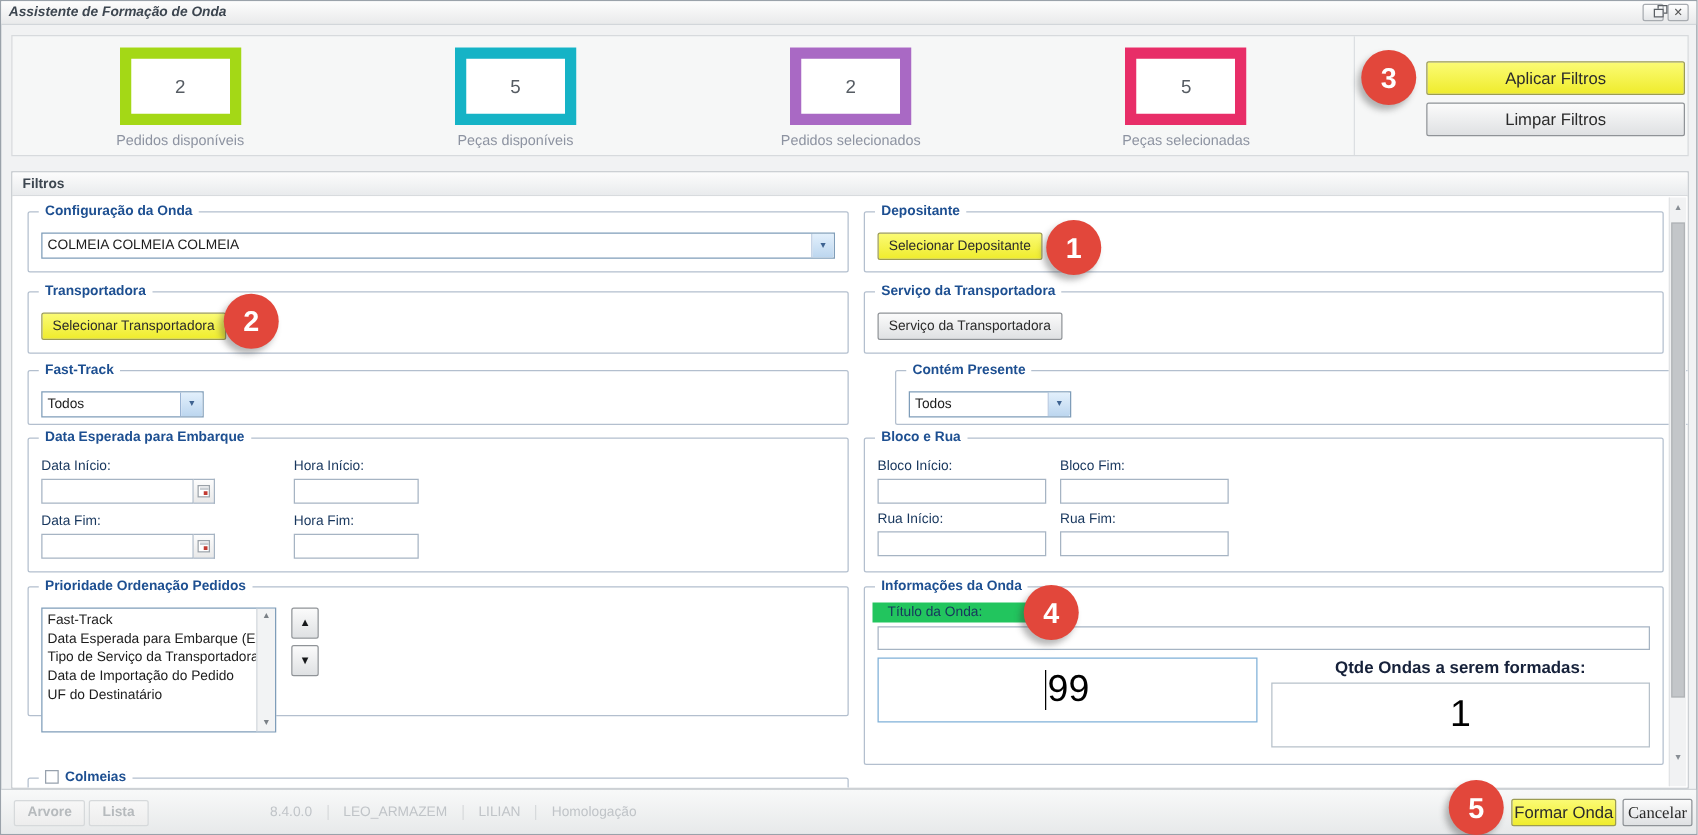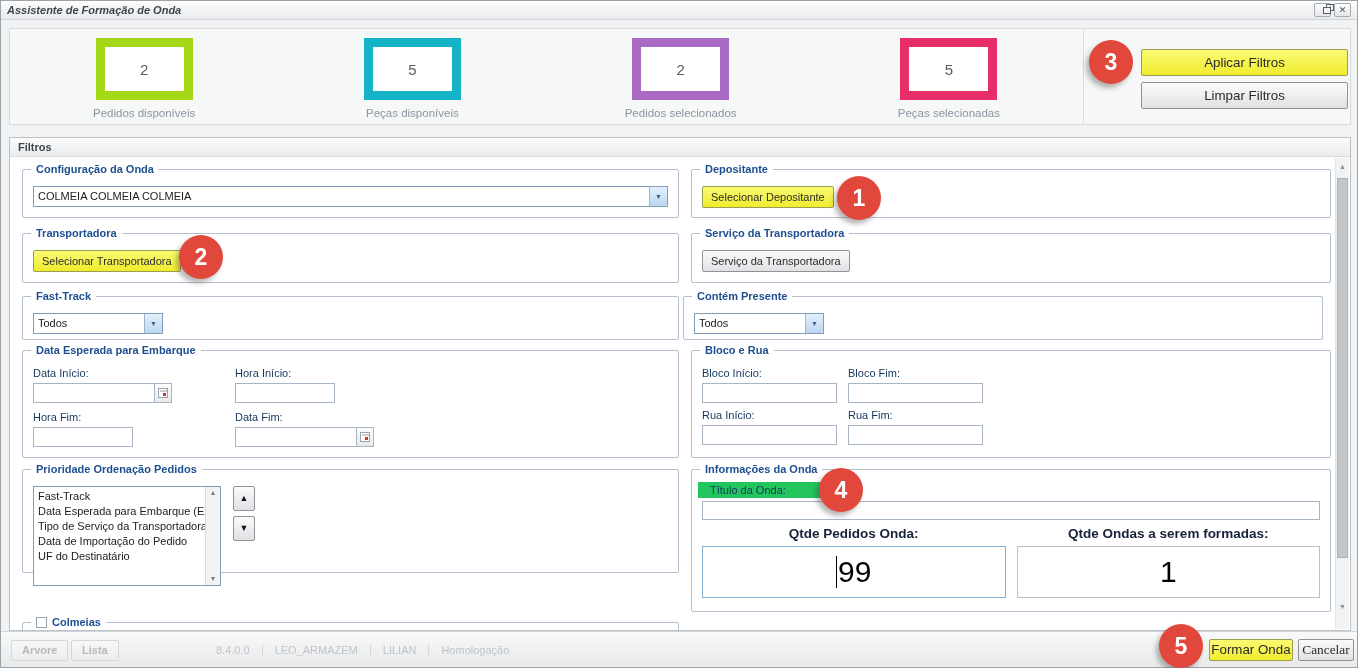--- a/index.html
+++ b/index.html
@@ -91,21 +91,21 @@
   
   .fs-config     { left:12px;  top:12px;  width:657px; height:49px;padding-left:48px; }
   .fs-transp     { left:12px;  top:76px;  width:657px; height:50px; }
   .fs-fasttrack  { left:12px;  top:139px; width:657px; height:44px; }
   .fs-data       { left:12px;  top:193px; width:657px; height:108px; }
   .fs-prior      { left:12px;  top:312px; width:657px; height:104px; }
   .fs-colmeias   { left:12px;  top:465px; width:657px; height:40px; }
   
   .fs-depositante{ left:681px; top:12px;  width:640px; height:49px; }
   .fs-servico    { left:681px; top:76px;  width:640px; height:50px; }
-  .fs-contem     { left:673px; top:139px; width:640px; height:44px; }
+  .fs-contem     { left:706px; top:139px; width:640px; height:44px; }
   .fs-bloco      { left:681px; top:193px; width:640px; height:108px; }
   .fs-info       { left:681px; top:312px; width:640px; height:143px; }
 
   
   .combo {
     height:21px; border:1px solid #7f9db9; background:#fff;
     display:flex; align-items:stretch;
   }
   .combo-val { flex:1; padding:3px 4px 0; color:#1c1c1c; white-space:nowrap; overflow:hidden; }
   .combo-arrow {
@@ -287,31 +287,31 @@
                 <span class="cal-btn">
                     <span class="cal-icon"></span>
                   </span>
               </div>
             </div>
             <div>
               <div class="flabel">Hora Início:</div>
               <input class="tinput hora-input" style="">
             </div>
             <div>
-              <div class="flabel">Hora Fim:</div>
-              <input class="tinput hora-input" style="">
-            </div>
-            <div>
               <div class="flabel">Data Fim:</div>
               <div class="date-wrap">
                 <input class="tinput date-input" style="">
                 <span class="cal-btn">
                     <span class="cal-icon"></span>
                   </span>
               </div>
+            </div>
+            <div>
+              <div class="flabel">Hora Fim:</div>
+              <input class="tinput hora-input" style="">
             </div>
           </div>
         </div>
       </div>
 
       <div class="fieldset fs-prior">
         <span class="legend">Prioridade Ordenação Pedidos</span>
         <div class="fs-body">
           <div class="prior-row">
             <div class="listbox">
@@ -387,21 +387,20 @@
         </div>
       </div>
 
       <div class="fieldset fs-info">
         <span class="legend">Informações da Onda</span>
         <div class="fs-body" style="padding-top:12px;">
           <div class="hl-label">Título da Onda:</div>
           <input class="tinput wave-title-input" value="" style="">
           <div class="qty-row">
             <div class="qty-col">
-              <div class="qty-label">Qtde Pedidos Onda:</div>
               <div class="qty-box focused">
                 <span class="caret"></span>
                 <span>99</span>
               </div>
             </div>
             <div class="qty-col">
               <div class="qty-label">Qtde Ondas a serem formadas:</div>
               <div class="qty-box">
                 <span>1</span>
               </div>

